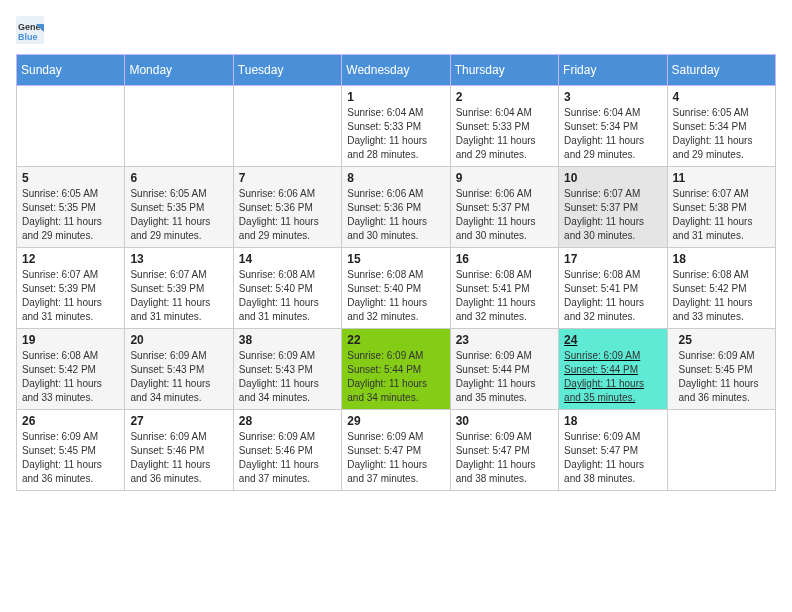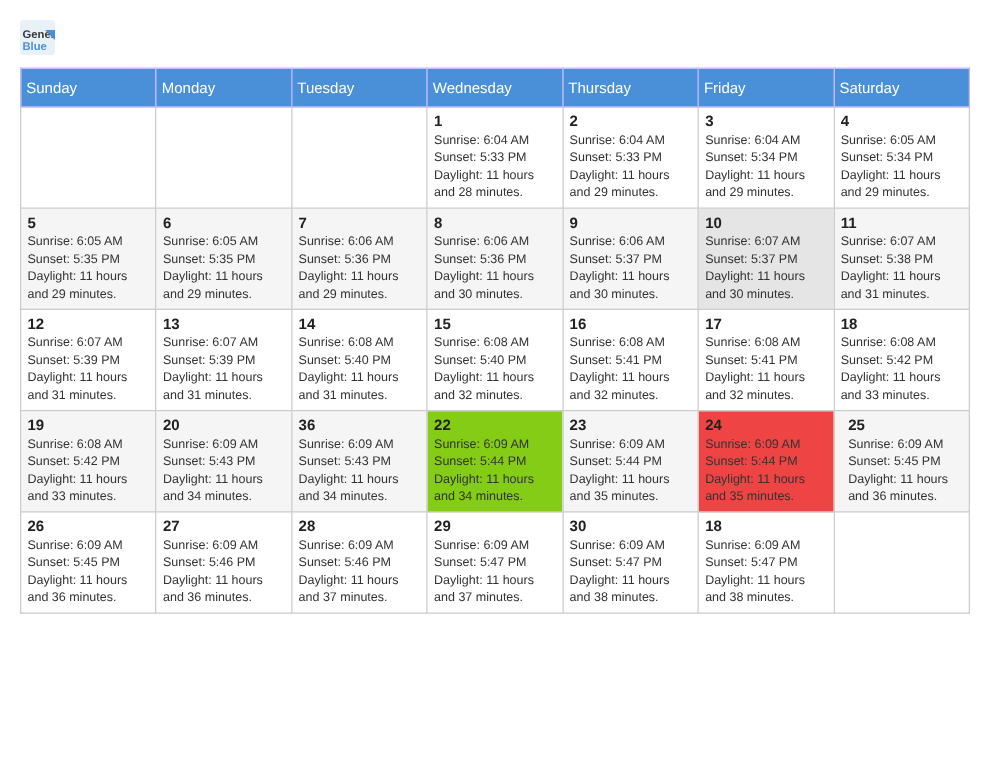--- a/index.html
+++ b/index.html
@@ -257,41 +257,41 @@
 and 33 minutes.</div>
         </td>
         <td style="background-color: rgb(245, 245, 245);">
           <div class="day-number">20</div>
           <div class="day-info" style="white-space: pre-line;">Sunrise: 6:09 AM
 Sunset: 5:43 PM
 Daylight: 11 hours
 and 34 minutes.</div>
         </td>
         <td style="background-color: rgb(245, 245, 245);">
-          <div class="day-number">36</div>
+          <div class="day-number">38</div>
           <div class="day-info" style="white-space: pre-line;">Sunrise: 6:09 AM
 Sunset: 5:43 PM
 Daylight: 11 hours
 and 34 minutes.</div>
         </td>
         <td style="background-color: #84cc16;">
           <div class="day-number">22</div>
           <div class="day-info" style="white-space: pre-line;">Sunrise: 6:09 AM
 Sunset: 5:44 PM
 Daylight: 11 hours
 and 34 minutes.</div>
         </td>
         <td style="background-color: rgb(245, 245, 245); margin-left: 40px;">
           <div class="day-number">23</div>
           <div class="day-info" style="white-space: pre-line;">Sunrise: 6:09 AM
 Sunset: 5:44 PM
 Daylight: 11 hours
 and 35 minutes.</div>
         </td>
-        <td style="background-color: #ef4444;">
+        <td style="background-color: #5eead4; text-decoration: underline;">
           <div class="day-number">24</div>
           <div class="day-info" style="white-space: pre-line;">Sunrise: 6:09 AM
 Sunset: 5:44 PM
 Daylight: 11 hours
 and 35 minutes.</div>
         </td>
         <td style="background-color: rgb(245, 245, 245); padding-left: 11px;">
           <div class="day-number">25</div>
           <div class="day-info" style="white-space: pre-line;">Sunrise: 6:09 AM
 Sunset: 5:45 PM

